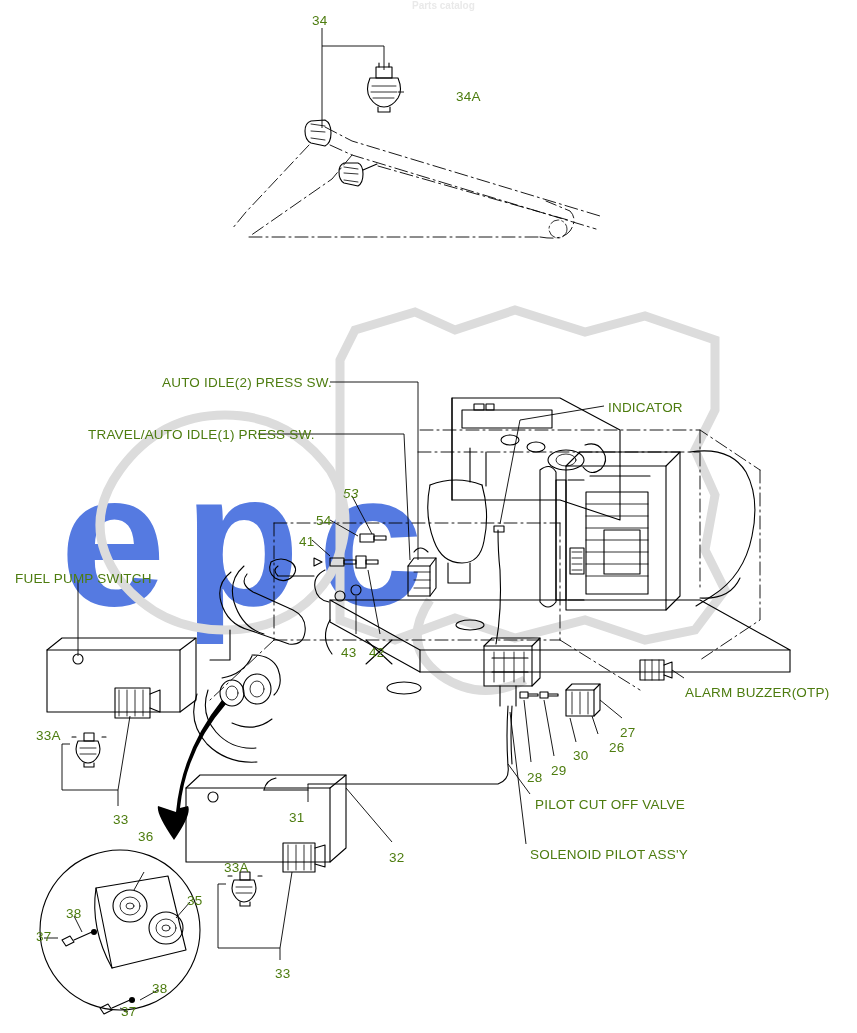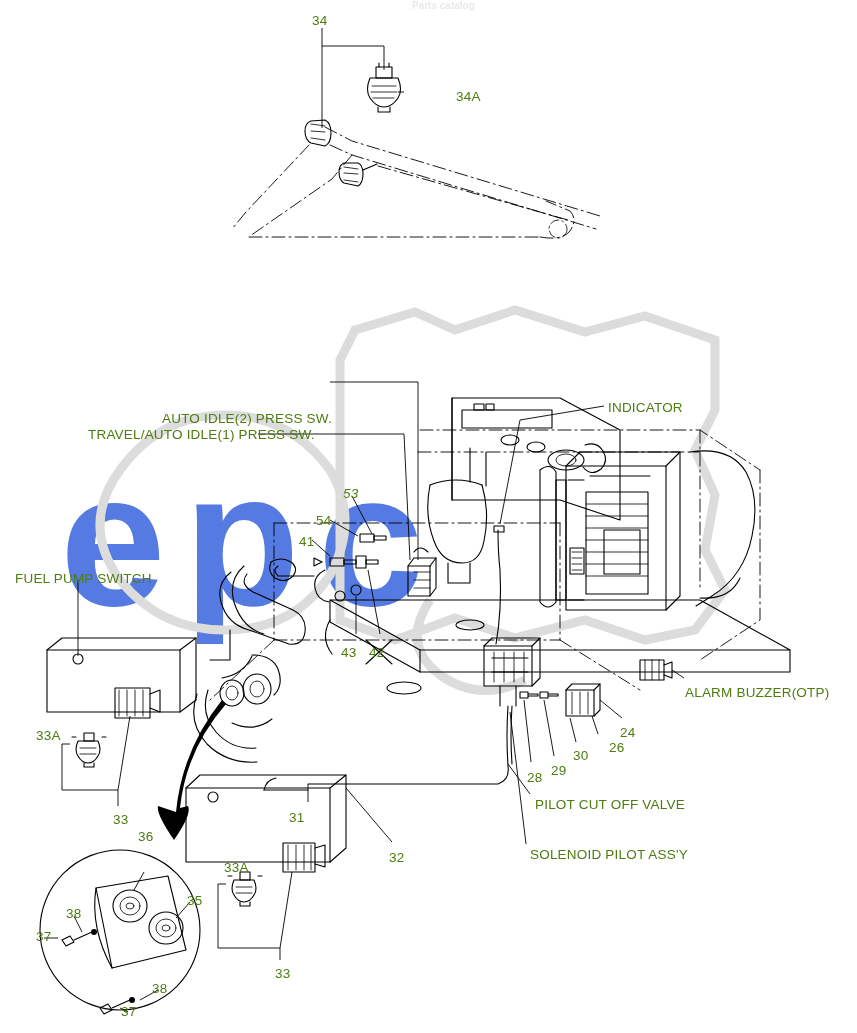--- a/index.html
+++ b/index.html
@@ -329,34 +329,34 @@
         <path class="lead" d="M158 990 L140 1000"></path>
         <path class="lead" d="M128 1012 L120 1008"></path>
       </g>
 
     </g>
   </svg>
 
   <div class="lbl" style="left:312px; top:14px;">34</div>
   <div class="lbl" style="left:409px; top:90px;margin-left:47px;">34A</div>
 
-  <div class="lbl" style="left:162px; top:376px;margin-top:36px;">AUTO IDLE(2) PRESS SW.</div>
+  <div class="lbl" style="left:162px; top:376px;">AUTO IDLE(2) PRESS SW.</div>
   <div class="lbl" style="left:608px; top:401px;">INDICATOR</div>
   <div class="lbl" style="left:88px; top:428px;">TRAVEL/AUTO IDLE(1) PRESS SW.</div>
   <div class="lbl" style="left:15px; top:572px;">FUEL PUMP SWITCH</div>
   <div class="lbl" style="left:685px; top:686px;">ALARM BUZZER(OTP)</div>
   <div class="lbl" style="left:535px; top:798px;">PILOT CUT OFF VALVE</div>
   <div class="lbl" style="left:530px; top:848px;">SOLENOID PILOT ASS'Y</div>
 
   <div class="lbl" style="left:343px; top:487px;font-style:italic;">53</div>
   <div class="lbl" style="left:316px; top:514px;text-align:center;">54</div>
   <div class="lbl" style="left:299px; top:535px;">41</div>
   <div class="lbl" style="left:341px; top:646px;">43</div>
   <div class="lbl" style="left:369px; top:646px;">42</div>
-  <div class="lbl" style="left:620px; top:726px;">24</div>
+  <div class="lbl" style="left:620px; top:726px;">27</div>
   <div class="lbl" style="left:595px; top:741px;margin-left:14px;">26</div>
   <div class="lbl" style="left:573px; top:749px;">30</div>
   <div class="lbl" style="left:551px; top:764px;text-align:right;">29</div>
   <div class="lbl" style="left:527px; top:771px;">28</div>
   <div class="lbl" style="left:289px; top:811px;">31</div>
   <div class="lbl" style="left:389px; top:851px;">32</div>
   <div class="lbl" style="left:36px; top:729px;">33A</div>
   <div class="lbl" style="left:113px; top:813px;">33</div>
   <div class="lbl" style="left:224px; top:861px;">33A</div>
   <div class="lbl" style="left:275px; top:967px;">33</div>

